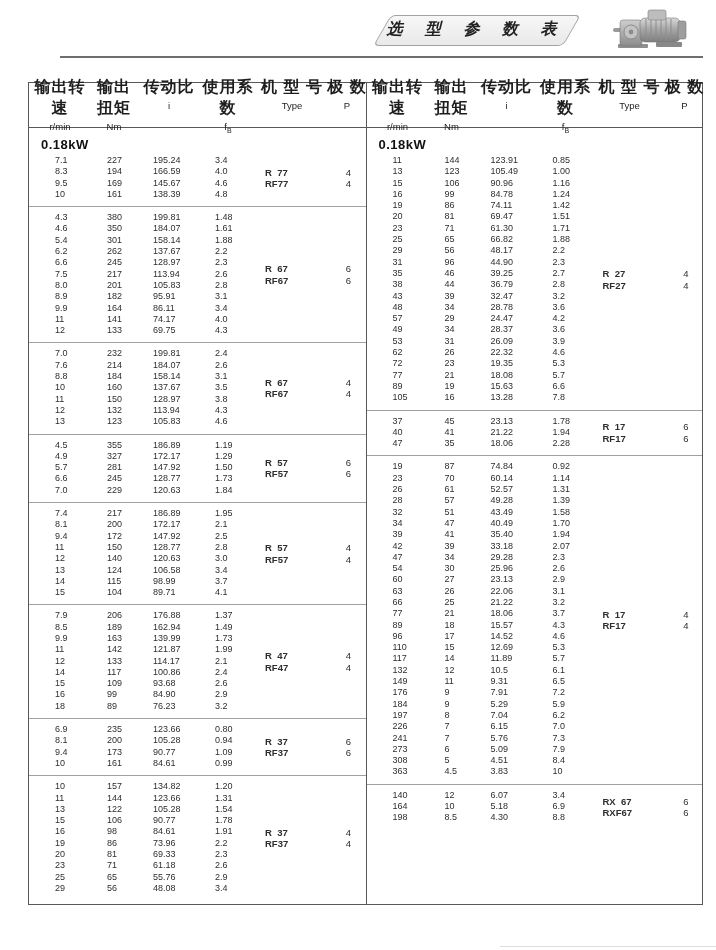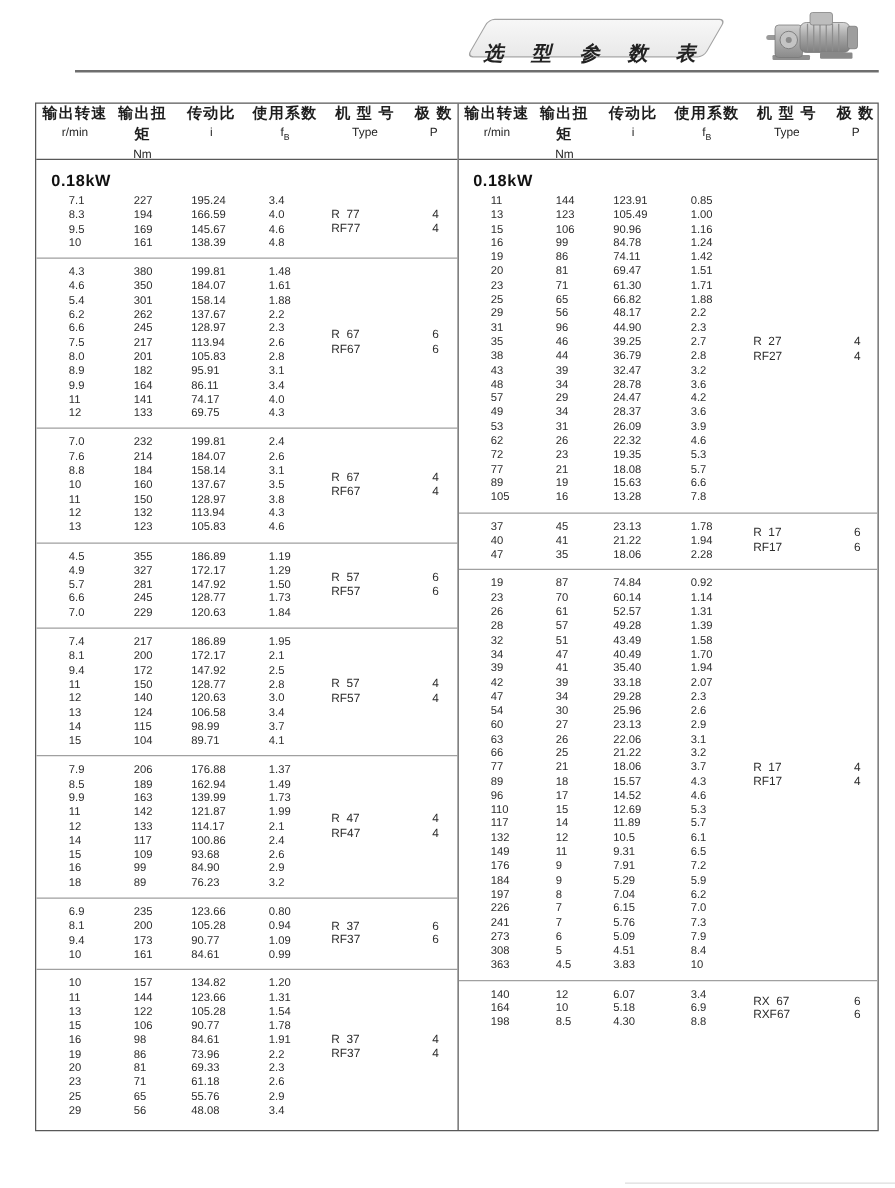--- a/index.html
+++ b/index.html
@@ -8,58 +8,58 @@
     font-family:"Liberation Sans",sans-serif;color:#2a2a2a;
     -webkit-font-smoothing:antialiased;
   }
   .banner-shape{
     position:absolute;left:382px;top:15px;width:188px;height:29px;
     transform:skewX(-30deg);
     background:linear-gradient(180deg,#f7f7f7,#e9e9e9);
     border:1px solid #a3a3a3;border-radius:5px;
   }
   .banner-text{
-    position:absolute;left:378px;top:33px;width:196px;height:22px;
+    position:absolute;left:378px;top:19px;width:196px;height:22px;
     text-align:center;font-size:16px;font-weight:bold;font-style:italic;
     letter-spacing:9px;color:#222;white-space:nowrap;
   }
   .top-rule{
     position:absolute;left:60px;top:56px;width:643px;height:2px;background:#6e6e6e;
   }
   .motor-svg{position:absolute;left:612px;top:8px;}
   .param-table{
     position:absolute;left:28px;top:82px;width:675px;height:823px;
     border:1px solid #585858;display:flex;box-sizing:border-box;
   }
   .half{width:50%;position:relative;box-sizing:border-box;}
   .half.right{border-left:1px solid #585858;}
   .thead{
     height:45px;border-bottom:1px solid #585858;box-sizing:border-box;
     display:grid;grid-template-columns:58px 50px 60px 58px 70px 40px;
     padding-left:2px;align-content:center;
   }
   .hcell{text-align:center;}
-  .hcell .zh{display:block;font-weight:bold;font-size:12px;letter-spacing:1px;color:#1e1e1e;}
+  .hcell .zh{display:block;font-weight:bold;font-size:16px;letter-spacing:1px;color:#1e1e1e;}
   .hcell .en{display:block;font-size:9.5px;margin-top:2px;color:#1e1e1e;}
   .hcell sub{font-size:7px;}
   .tbody{position:absolute;top:45px;left:0;right:0;bottom:0;overflow:hidden;}
   .section{padding:5px 0 6px;position:relative;}
   .section + .section{border-top:1px solid #a0a0a0;}
   .power{font-weight:bold;font-size:13px;padding:4px 0 3px 12px;letter-spacing:0.5px;color:#111;}
   .rows-wrap{position:relative;}
   .drow{
     display:grid;grid-template-columns:52px 46px 62px 50px;
     padding-left:26px;height:11.3px;line-height:11.3px;font-size:9px;color:#2e2e2e;
   }
   .models{
     position:absolute;left:236px;top:50%;transform:translateY(-50%);
     width:100px;font-size:9.5px;color:#2e2e2e;
   }
   .mline{display:flex;height:11.3px;line-height:11.3px;}
-  .mname{white-space:pre;}
+  .mname{white-space:pre;font-weight:bold;}
   .mpole{margin-left:auto;padding-right:14px;}
   .bottom-line{
     position:absolute;left:500px;top:946px;width:216px;height:1px;background:#ddd;
   }
 </style>
 </head>
 <body>
 
 <div class="banner-shape"></div>
 <div class="banner-text">选 型 参 数 表</div>

